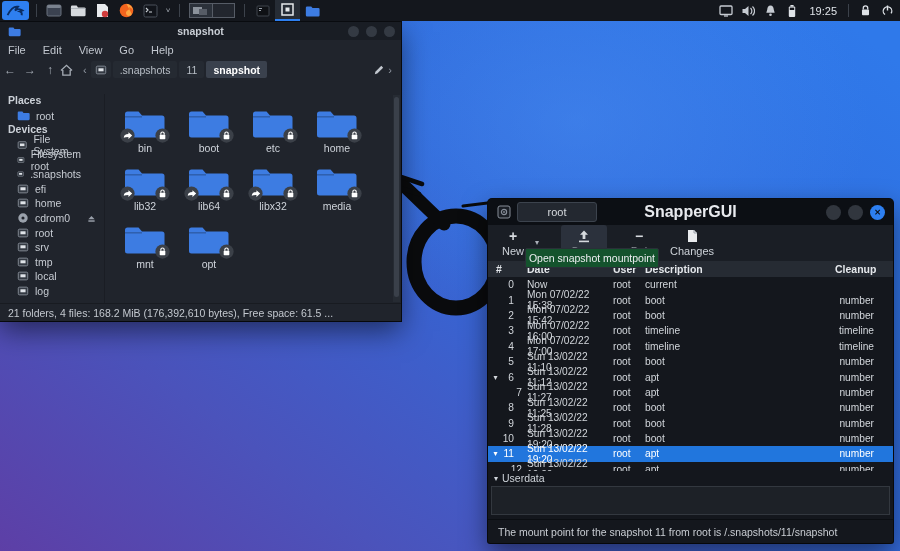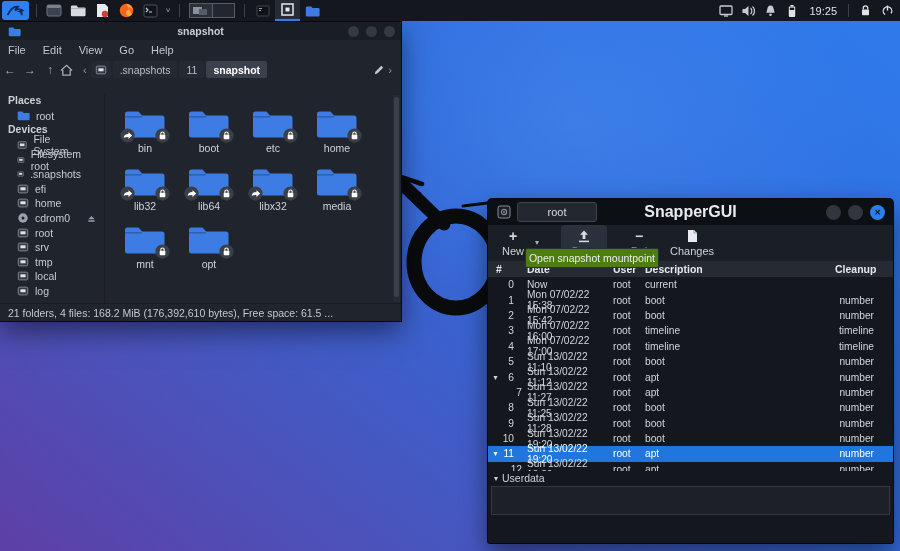--- a/index.html
+++ b/index.html
@@ -92,21 +92,21 @@
   .sw-btn { display:flex; flex-direction:column; align-items:center; background:none; border:none; padding-top:3px; height:34px; }
   .sw-btn .ico { height:16px; display:flex; align-items:center; justify-content:center; color:#d6dade; font-size:14px; font-weight:bold; }
   .sw-btn .lbl { font-size:11px; color:#cdd2d8; margin-top:1px; }
   .sw-btn.dim .lbl { color:#8b9199; }
   .btn-new { margin-left:8px; width:34px; }
   .btn-new-caret { width:14px; height:34px; display:flex; align-items:flex-end; justify-content:center; padding-bottom:12px;
     color:#aab0b8; font-size:8px; background:none; border:none; }
   .btn-open { margin-left:17px; width:46px; background:#2b313c; border-radius:3px; }
   .btn-del { margin-left:10px; width:44px; }
   .btn-changes { margin-left:6px; width:50px; }
-  .tooltip { position:absolute; left:37px; top:49px; width:134px; height:20px; background:#4d7c0f; border:1px solid #2a2f38;
+  .tooltip { position:absolute; left:37px; top:49px; width:134px; height:20px; background:#14532d; border:1px solid #2a2f38;
     border-radius:2px; color:#eceef1; font-size:10.5px; display:flex; align-items:center; justify-content:center; z-index:20; }
   .sw-header { position:absolute; left:0; top:62px; width:405px; height:16px; background:#262b33; display:flex; align-items:center;
     color:#e4e7eb; font-size:10.5px; font-weight:bold; }
   .h-num { width:39px; padding-left:8px; }
   .h-date { width:86px; }
   .h-user { width:32px; }
   .h-desc { flex:1; }
   .h-clean { width:58px; text-align:right; padding-right:23px; }
   .sw-rows { position:absolute; left:0; top:78px; width:405px; height:194px; overflow:hidden; }
   .s-row { display:flex; align-items:center; height:15.4px; font-size:10.2px; color:#d2d6db; }
@@ -827,15 +827,16 @@
           <span class="c-user">root</span>
           <span class="c-desc">apt</span>
           <span class="c-clean">number</span>
         </div>
       </div>
     <div class="sw-userbar">
       <span class="tri">▾</span>
       <span>Userdata</span>
     </div>
     <div class="sw-userpanel"></div>
+    <div class="sw-status">The mount point for the snapshot 11 from root is /.snapshots/11/snapshot</div>
   </div>
 
 </div>
 
 </body></html>

